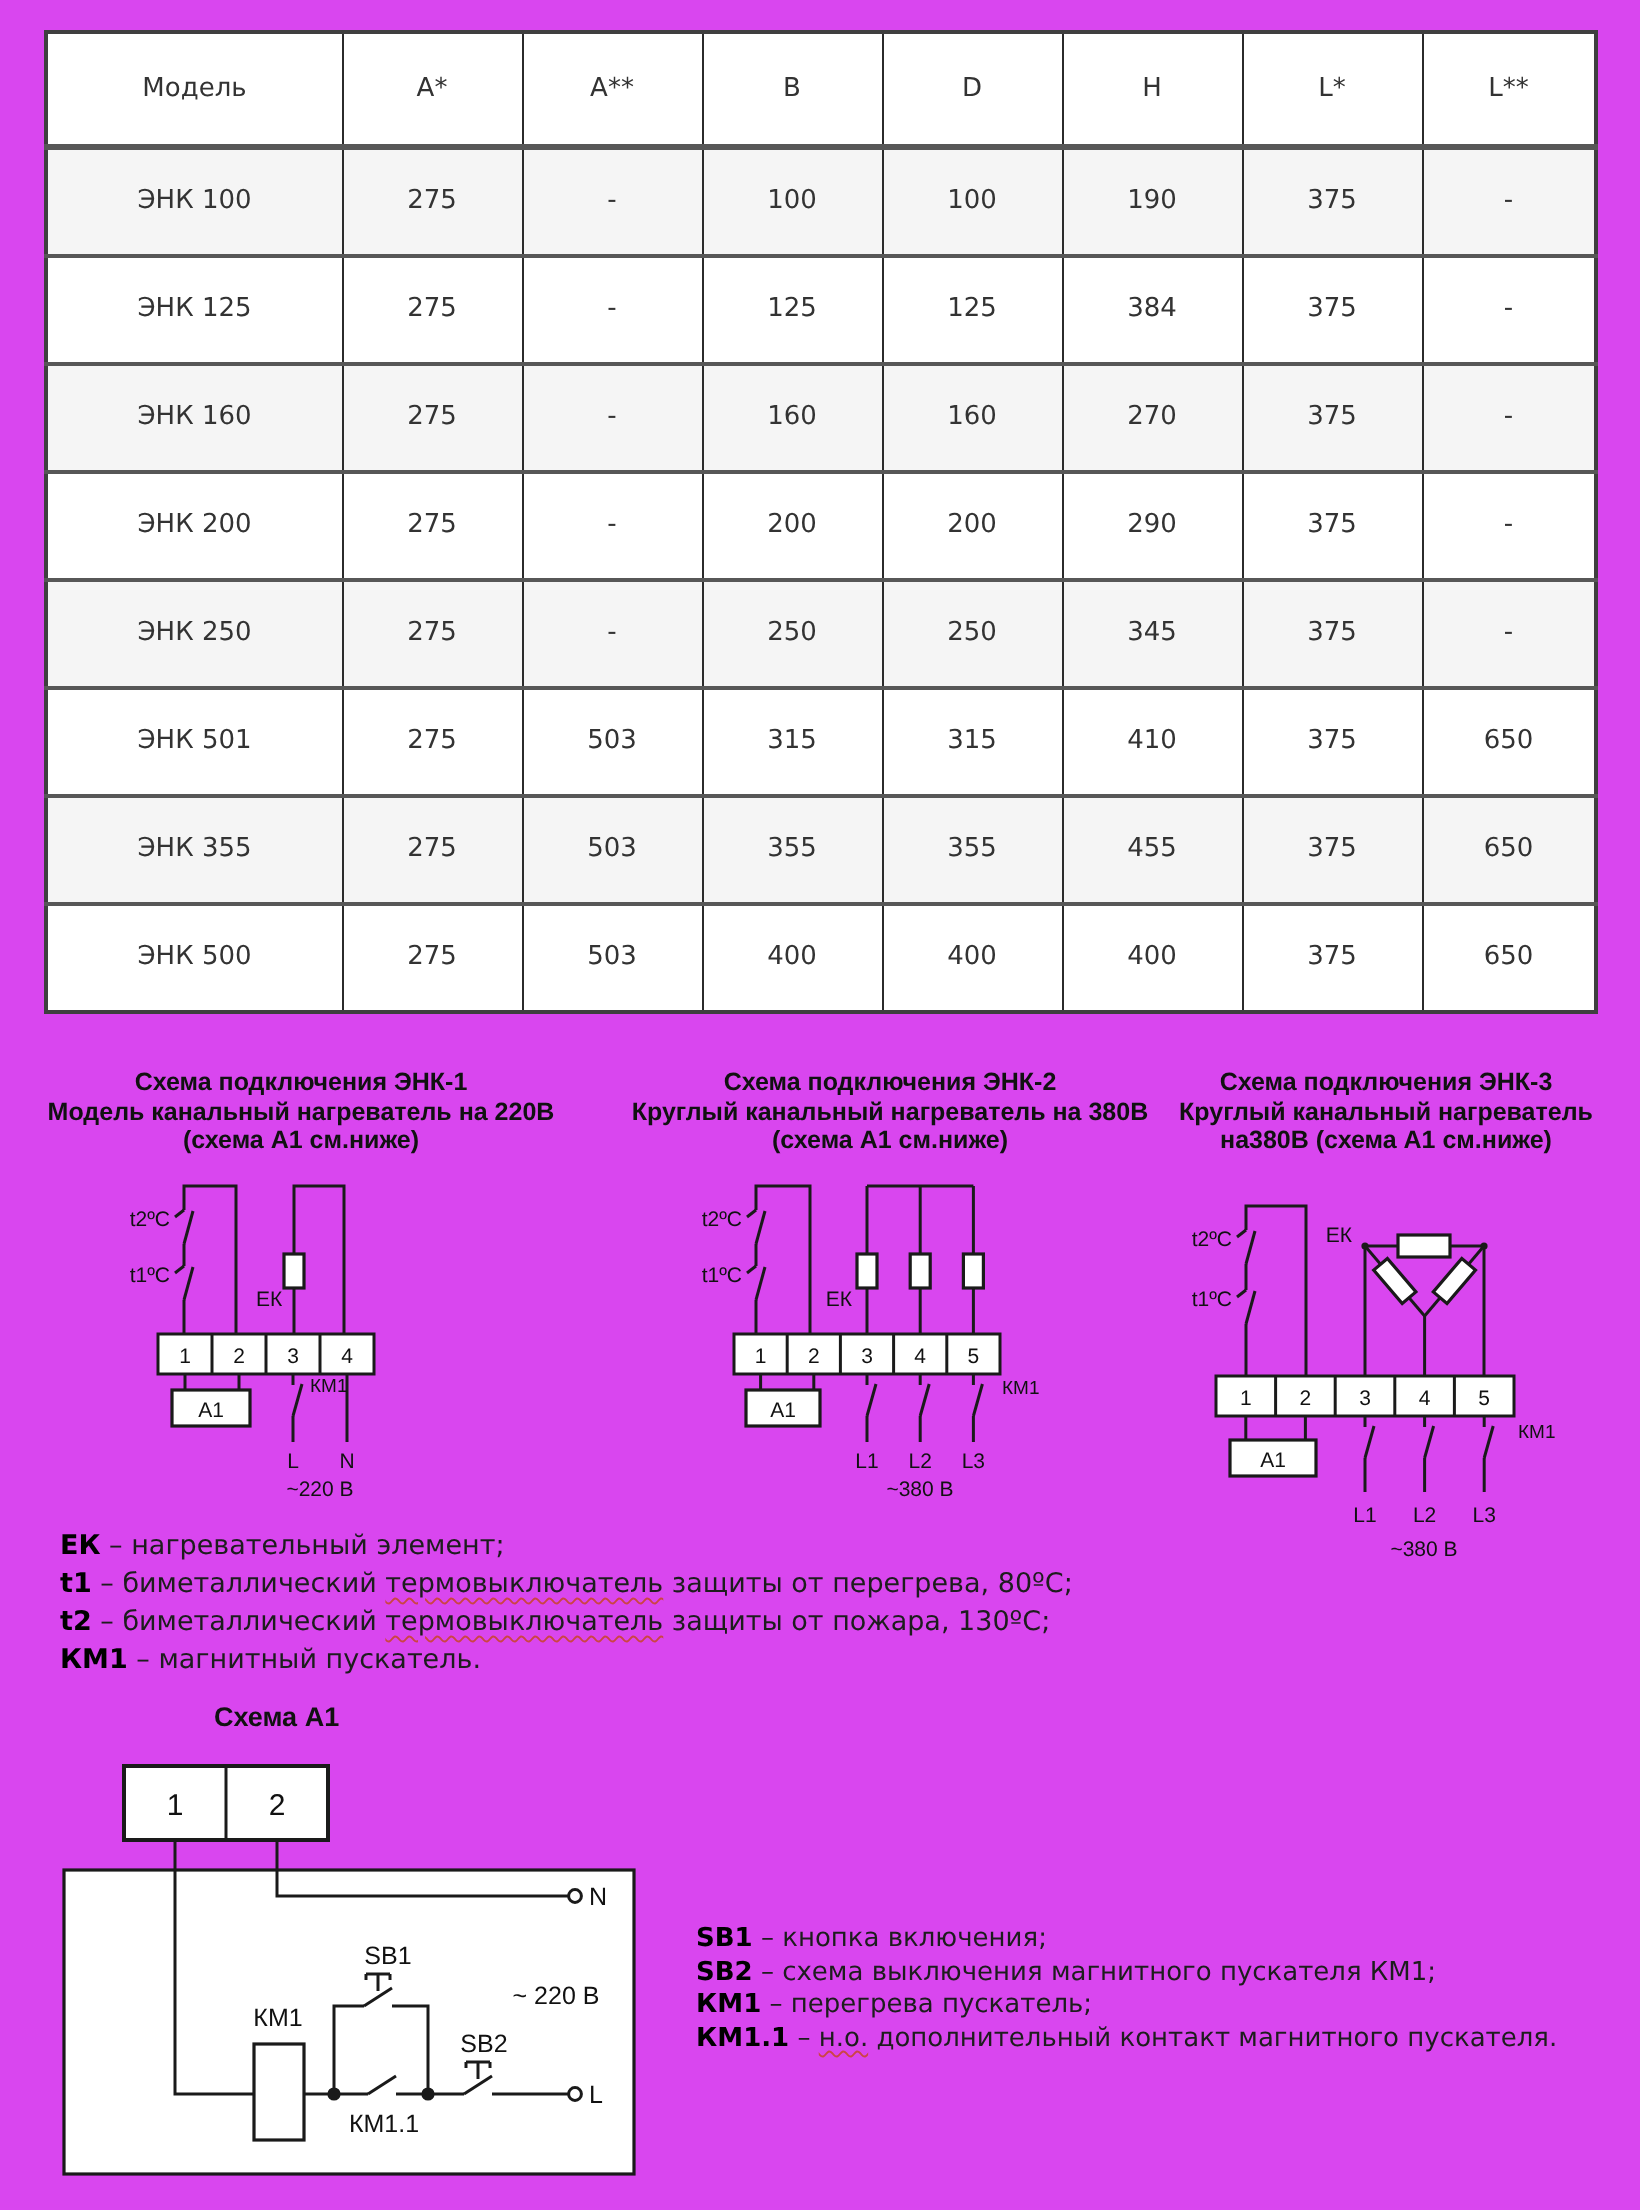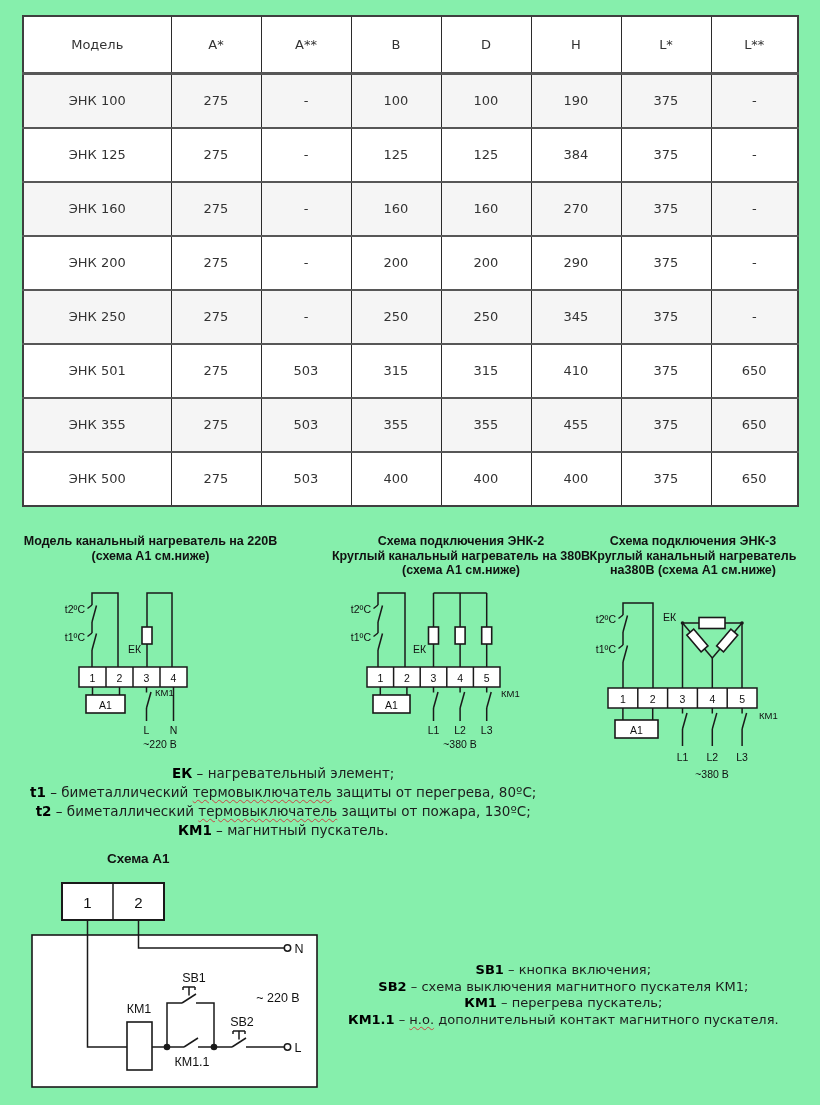--- a/index.html
+++ b/index.html
@@ -1,16 +1,16 @@
 <!DOCTYPE html>
 <html><head>
 <meta charset="utf-8">
 <style>
   html,body{margin:0;padding:0;background:#ffffff;}
-  #page{position:relative;width:820px;height:1105px;background:#86efac;overflow:hidden;
+  #page{position:relative;width:820px;height:1105px;background:#d946ef;overflow:hidden;
         font-family:"DejaVu Sans","Liberation Sans",sans-serif;color:#333;}
 
   
   #dim-table{position:absolute;left:22px;top:15px;width:775px;border-collapse:collapse;
              table-layout:fixed;background:#fff;border:2px solid #3f3f3f;}
   #dim-table th,#dim-table td{border-left:1px solid #2b2b2b;border-top:2px solid #575757;
              font-size:13px;font-weight:normal;text-align:center;vertical-align:middle;
              color:#333;padding:0;}
   #dim-table thead th{height:55px;border-top:none;border-bottom:3px solid #575757;}
   #dim-table tbody tr{height:54px;}
@@ -23,21 +23,21 @@
 
   
   .schem{position:absolute;}
   .schem line,.schem path,.schem polyline{stroke:#1a1a1a;stroke-width:1.5;fill:none;}
   .schem rect{stroke:#1a1a1a;stroke-width:1.6;fill:#fff;}
   .schem text{fill:#111;font-family:"Liberation Sans",sans-serif;font-size:10.5px;}
   .schem .dot{fill:#1a1a1a;stroke:none;}
   .schem .term{stroke:#1a1a1a;stroke-width:1.5;fill:#fff;}
 
   
-  .legend{position:absolute;font-size:13.5px;color:#1d1d1d;text-align:center;}
+  .legend{position:absolute;font-size:13.5px;color:#1d1d1d;}
   #legend-components{left:30px;top:764px;line-height:19px;}
   #legend-a1{left:348px;top:962px;line-height:16.5px;font-size:13px;}
   .lg-key{font-weight:bold;color:#000;}
   .squig{text-decoration-line:underline;text-decoration-style:wavy;
          text-decoration-color:#cc4444;text-decoration-thickness:1px;text-underline-offset:2px;}
 
   #a1-title{position:absolute;left:107px;top:851px;width:160px;
             font-family:"Liberation Sans",sans-serif;font-weight:bold;font-size:13.5px;color:#111;}
 </style>
 </head>
@@ -146,24 +146,25 @@
           <td>400</td>
           <td>400</td>
           <td>400</td>
           <td>375</td>
           <td>650</td>
         </tr>
       </tbody>
   </table>
 
   <div class="diag-title" style="left:18px;top:534px;width:265px;">
+    <div>Схема подключения ЭНК-1</div>
     <div>Модель канальный нагреватель на 220В</div>
     <div>(схема А1 см.ниже)</div>
   </div>
-  <div class="diag-title" style="left:315px;top:534px;width:260px;margin-left:16px;">
+  <div class="diag-title" style="left:315px;top:534px;width:260px;">
     <div>Схема подключения ЭНК-2</div>
     <div>Круглый канальный нагреватель на 380В</div>
     <div>(схема А1 см.ниже)</div>
   </div>
   <div class="diag-title" style="left:573px;top:534px;width:240px;">
     <div>Схема подключения ЭНК-3</div>
     <div>Круглый канальный нагреватель</div>
     <div>на380В (схема А1 см.ниже)</div>
   </div>
 

